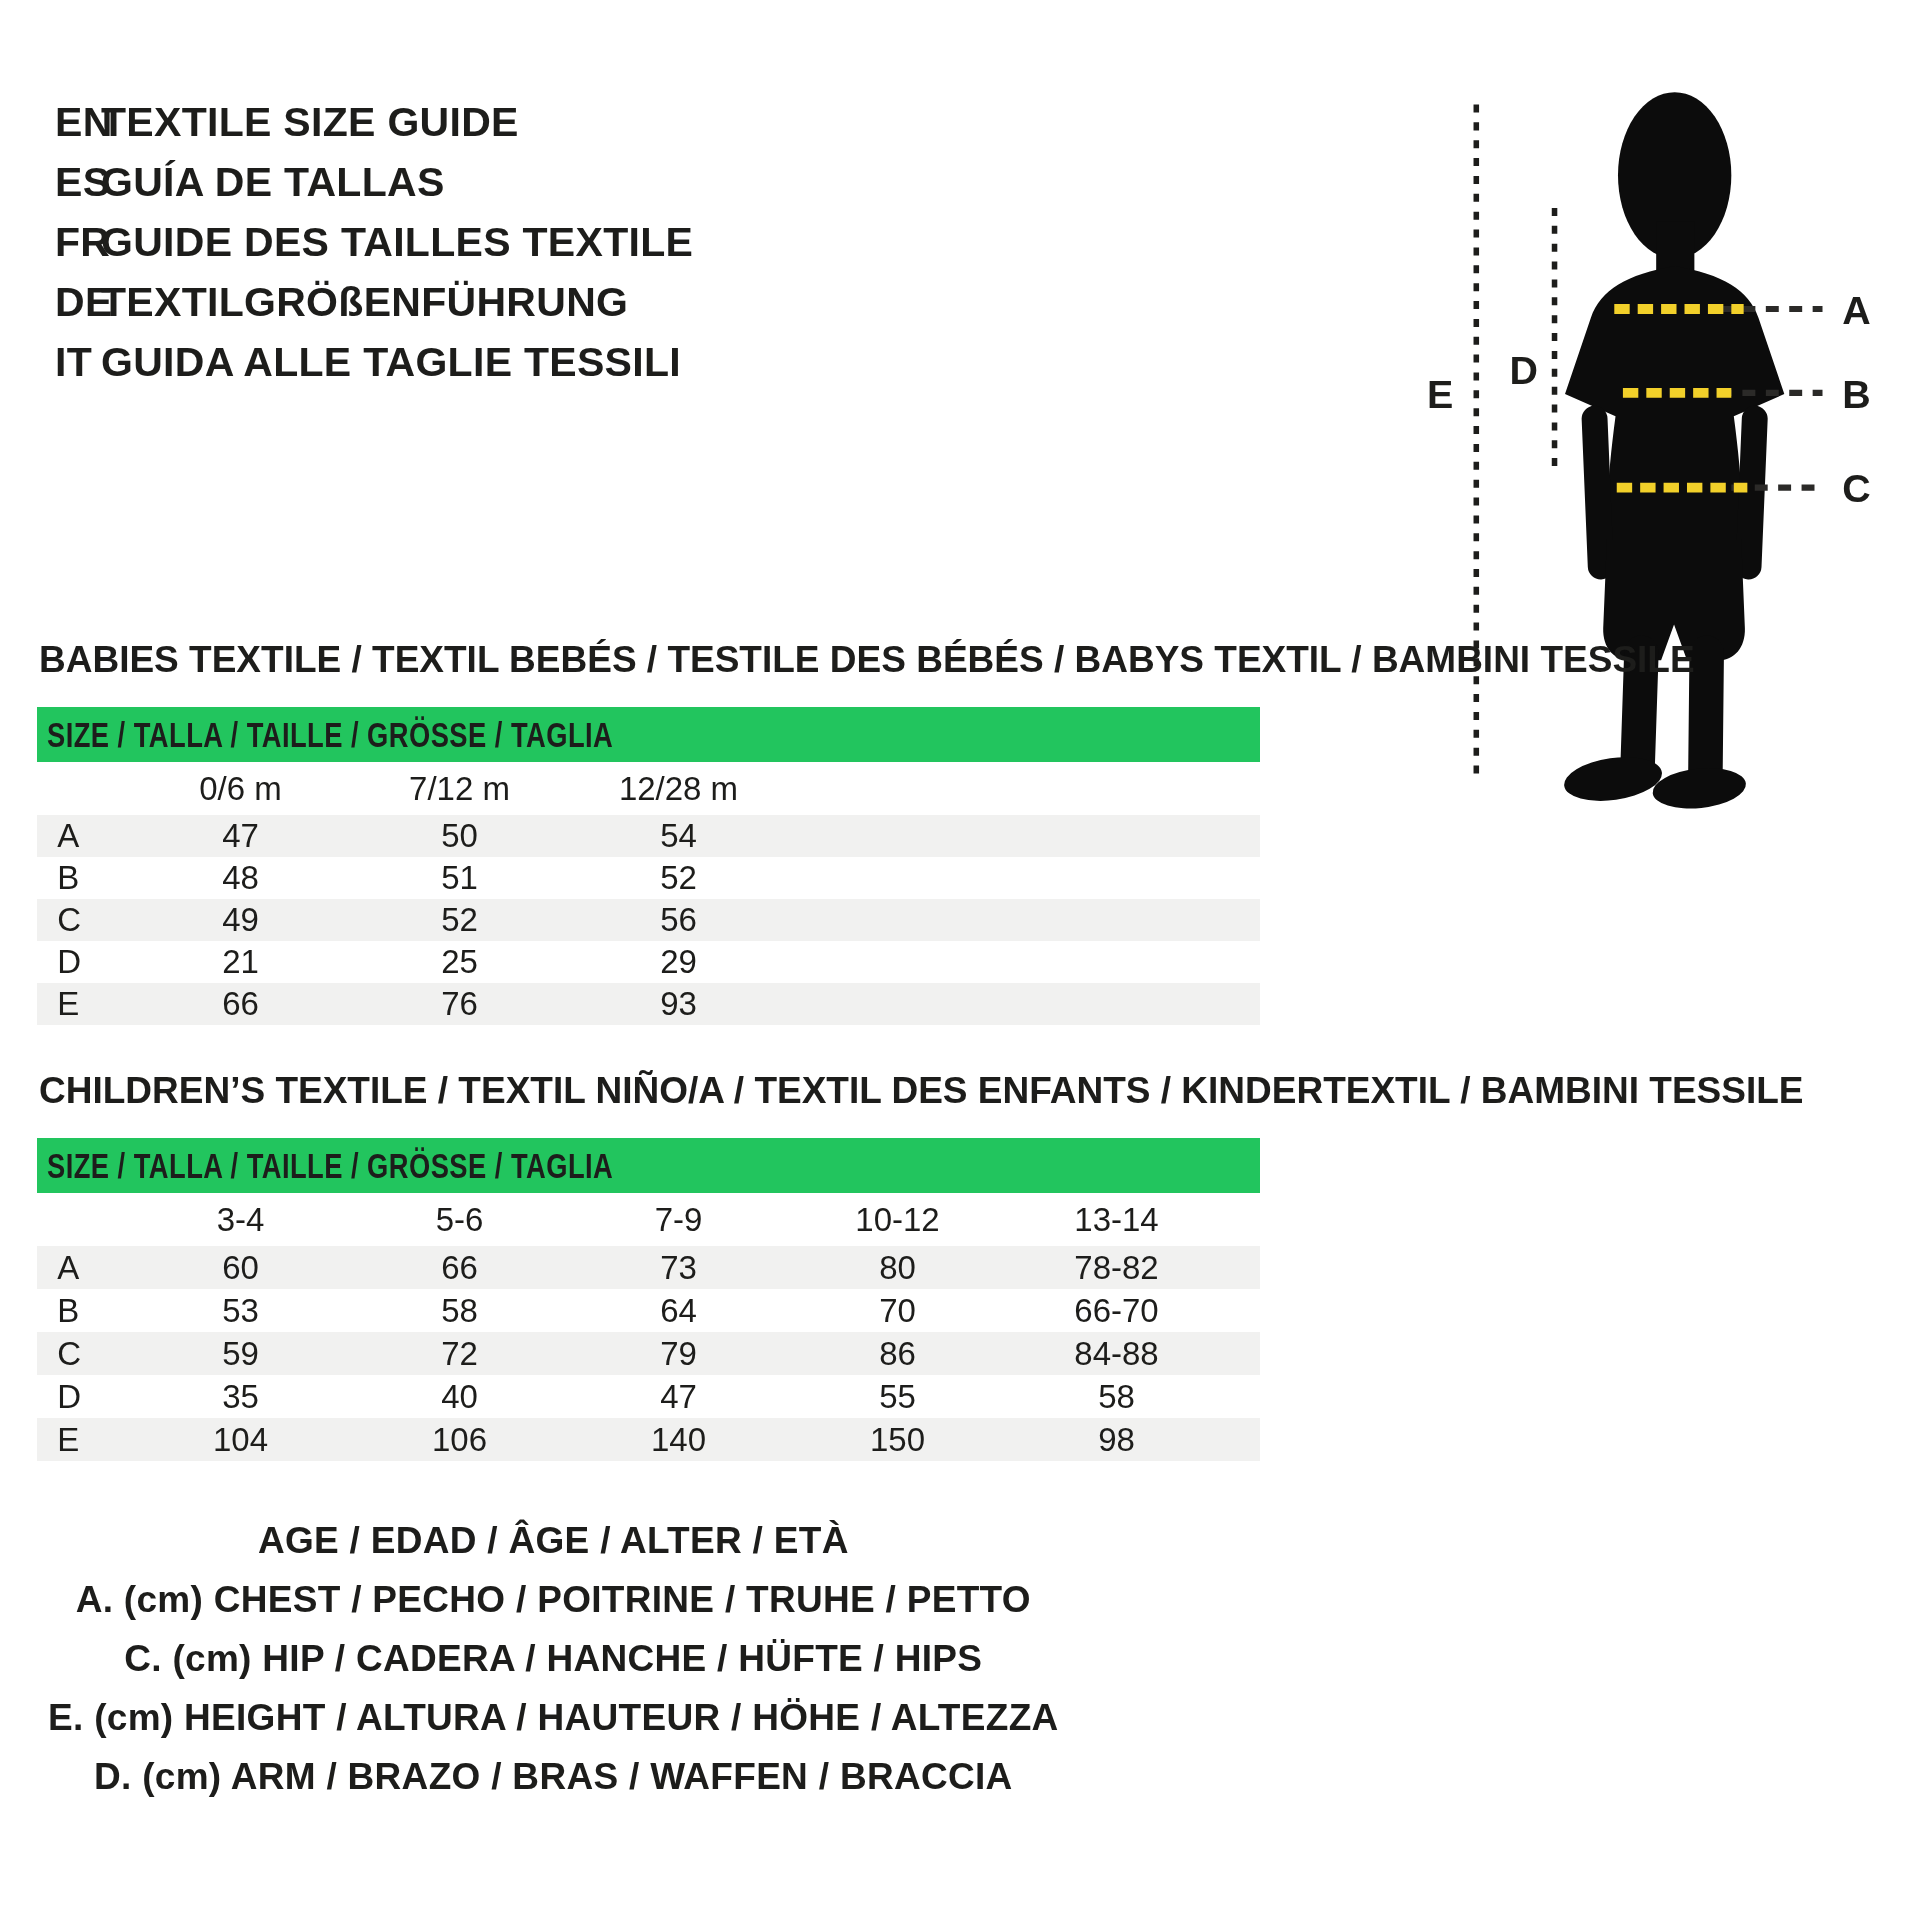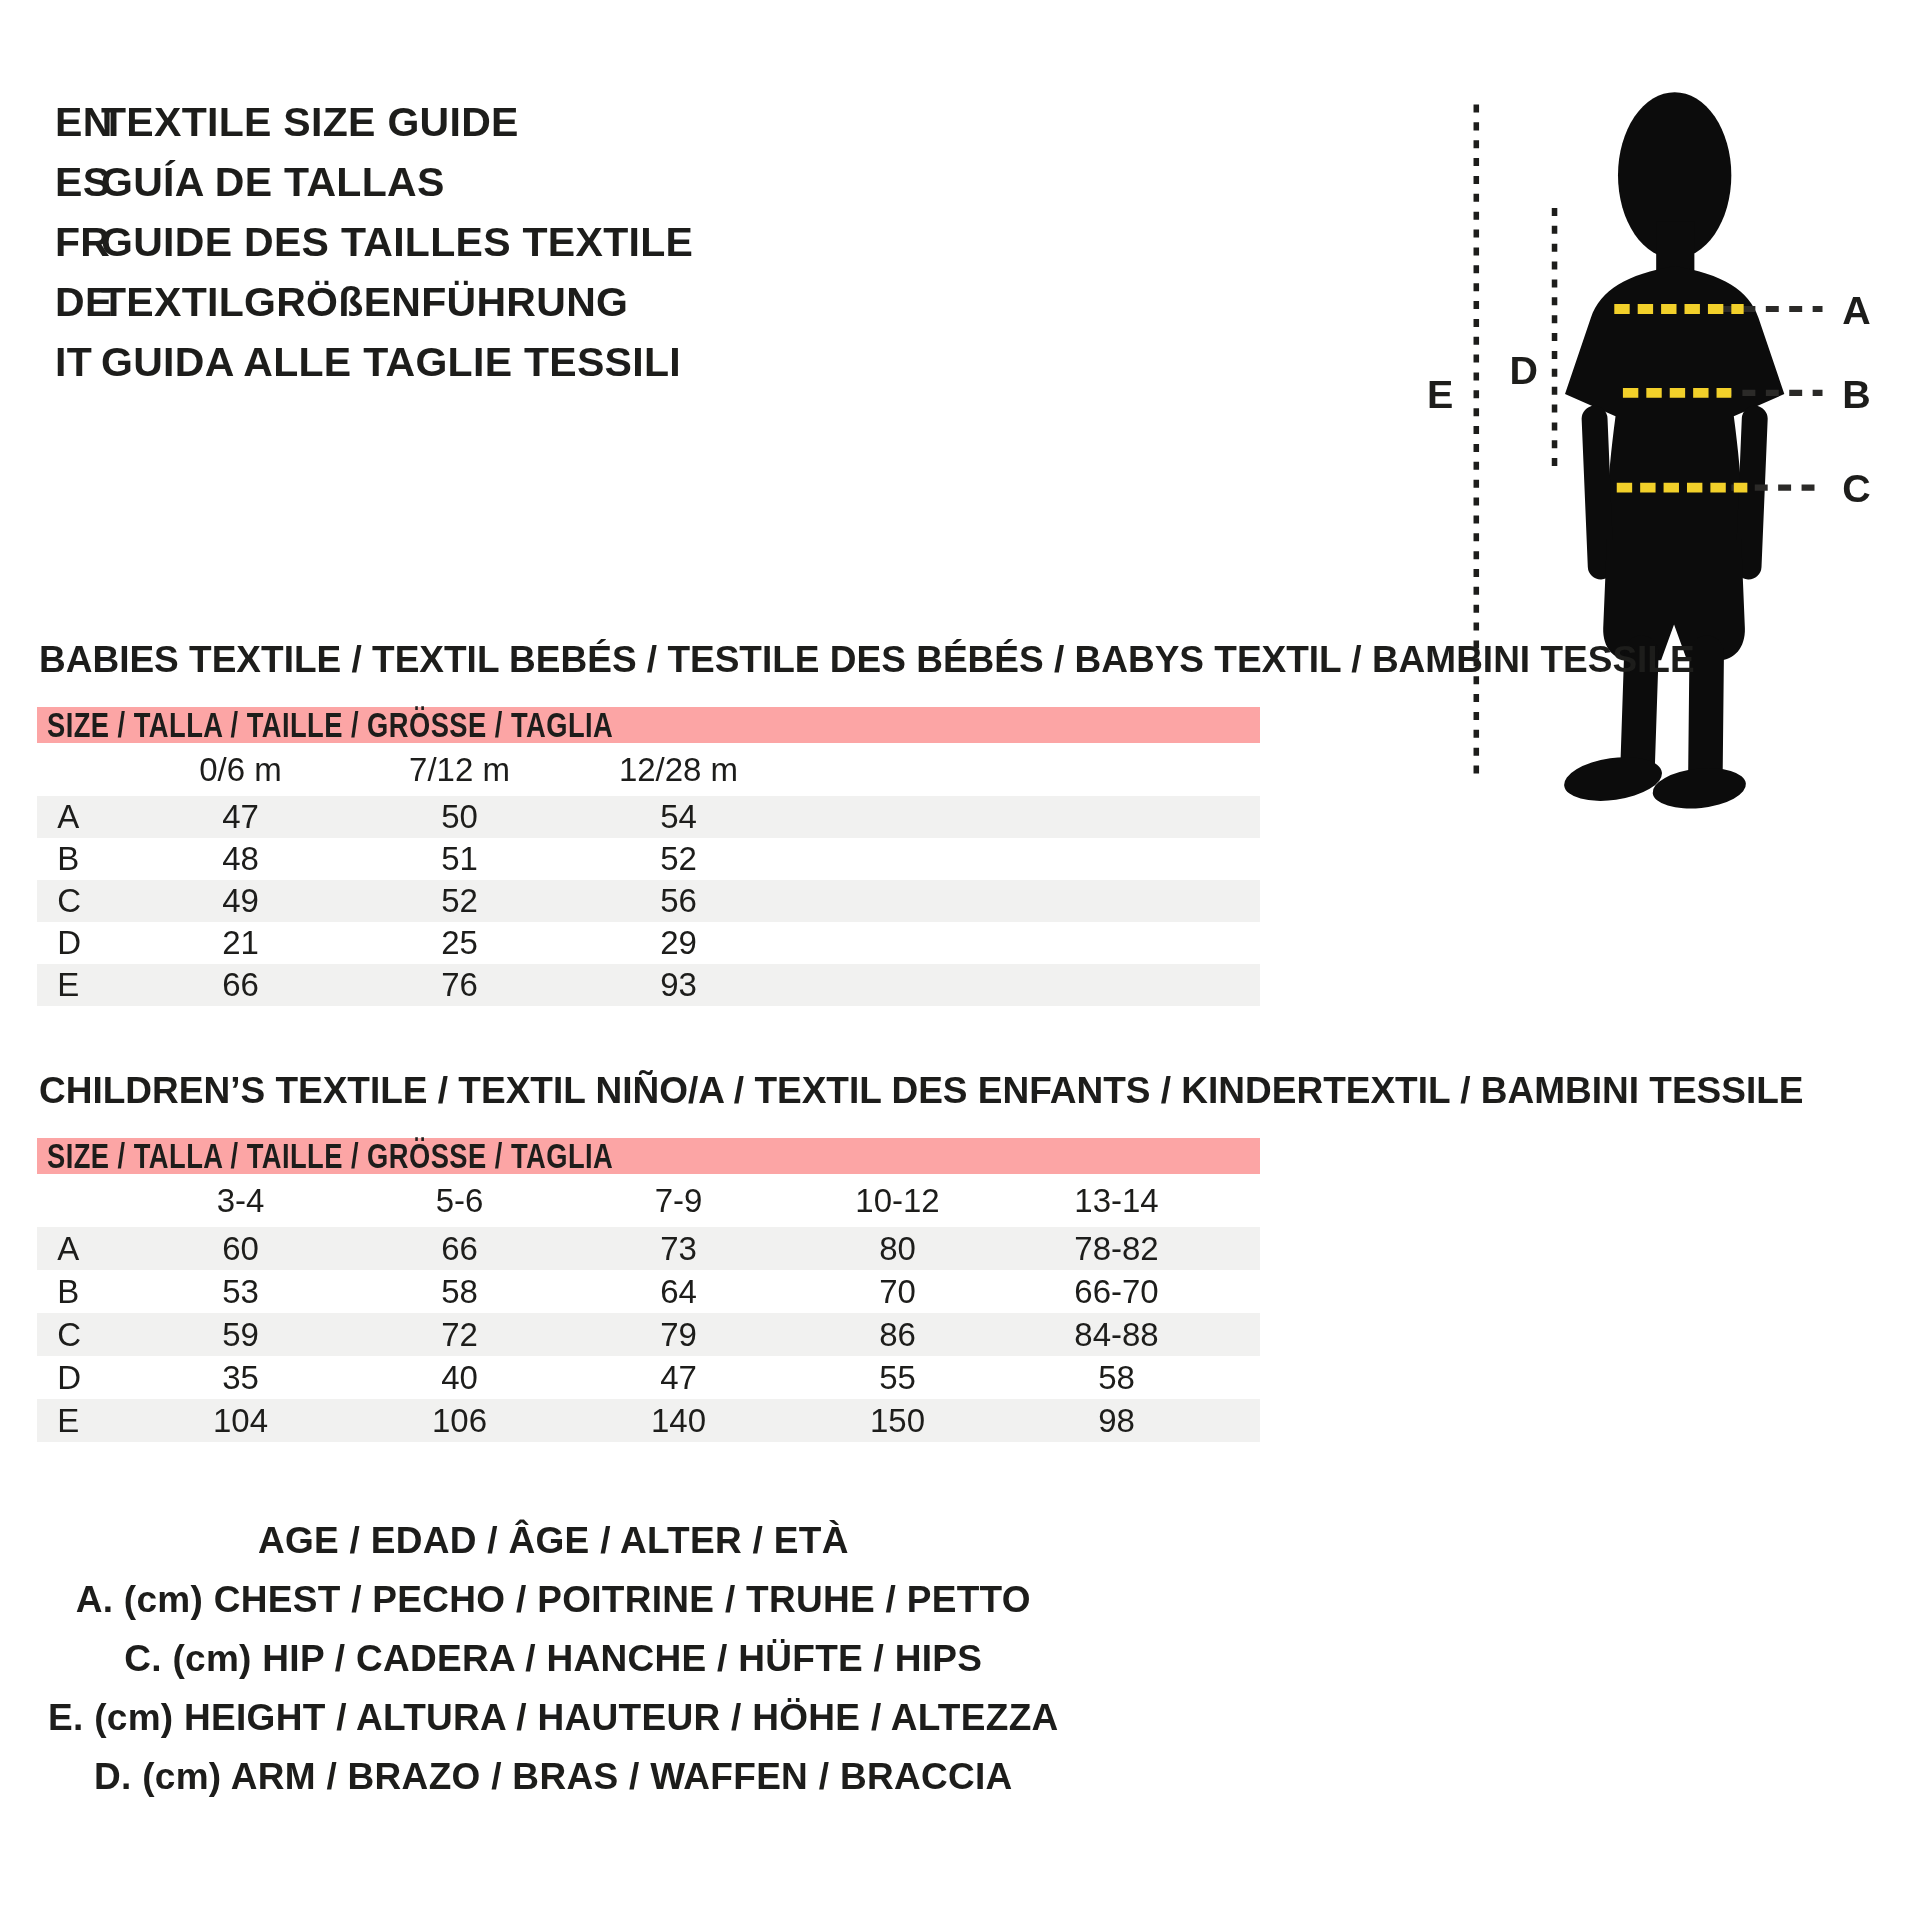--- a/index.html
+++ b/index.html
@@ -18,21 +18,21 @@
 
   
   .section-heading { left:39px; height:43px; line-height:43px; font-size:37px; font-weight:700; white-space:nowrap; letter-spacing:0px; }
   .heading-babies { top:638px; }
   .heading-children { top:1069px; }
 
   
   .sizetable { left:37px; width:1223px; }
   .babies-table { top:707px; }
   .children-table { top:1138px; }
-  .size-bar { height:36px; background:#fca5a5; display:flex; align-items:center; padding-left:10px; }
+  .size-bar { height:55px; background:#22c55e; display:flex; align-items:center; padding-left:10px; }
   .size-bar .t { display:inline-block; transform:scaleX(0.78); transform-origin:0 50%; font-size:35px; font-weight:700; letter-spacing:0.6px; white-space:nowrap; }
   .trow { display:grid; grid-template-columns:94px 219px 219px 219px 219px 219px; align-items:center; }
   .thead-row { height:53px; }
   .drow-68 { height:42px; }
   .drow-70 { height:43px; }
   .zebra { background:#f1f1f0; }
   .cell { text-align:center; font-size:33px; font-weight:400; white-space:nowrap; }
   .cell.lbl { text-align:left; padding-left:20.3px; }
 
   

